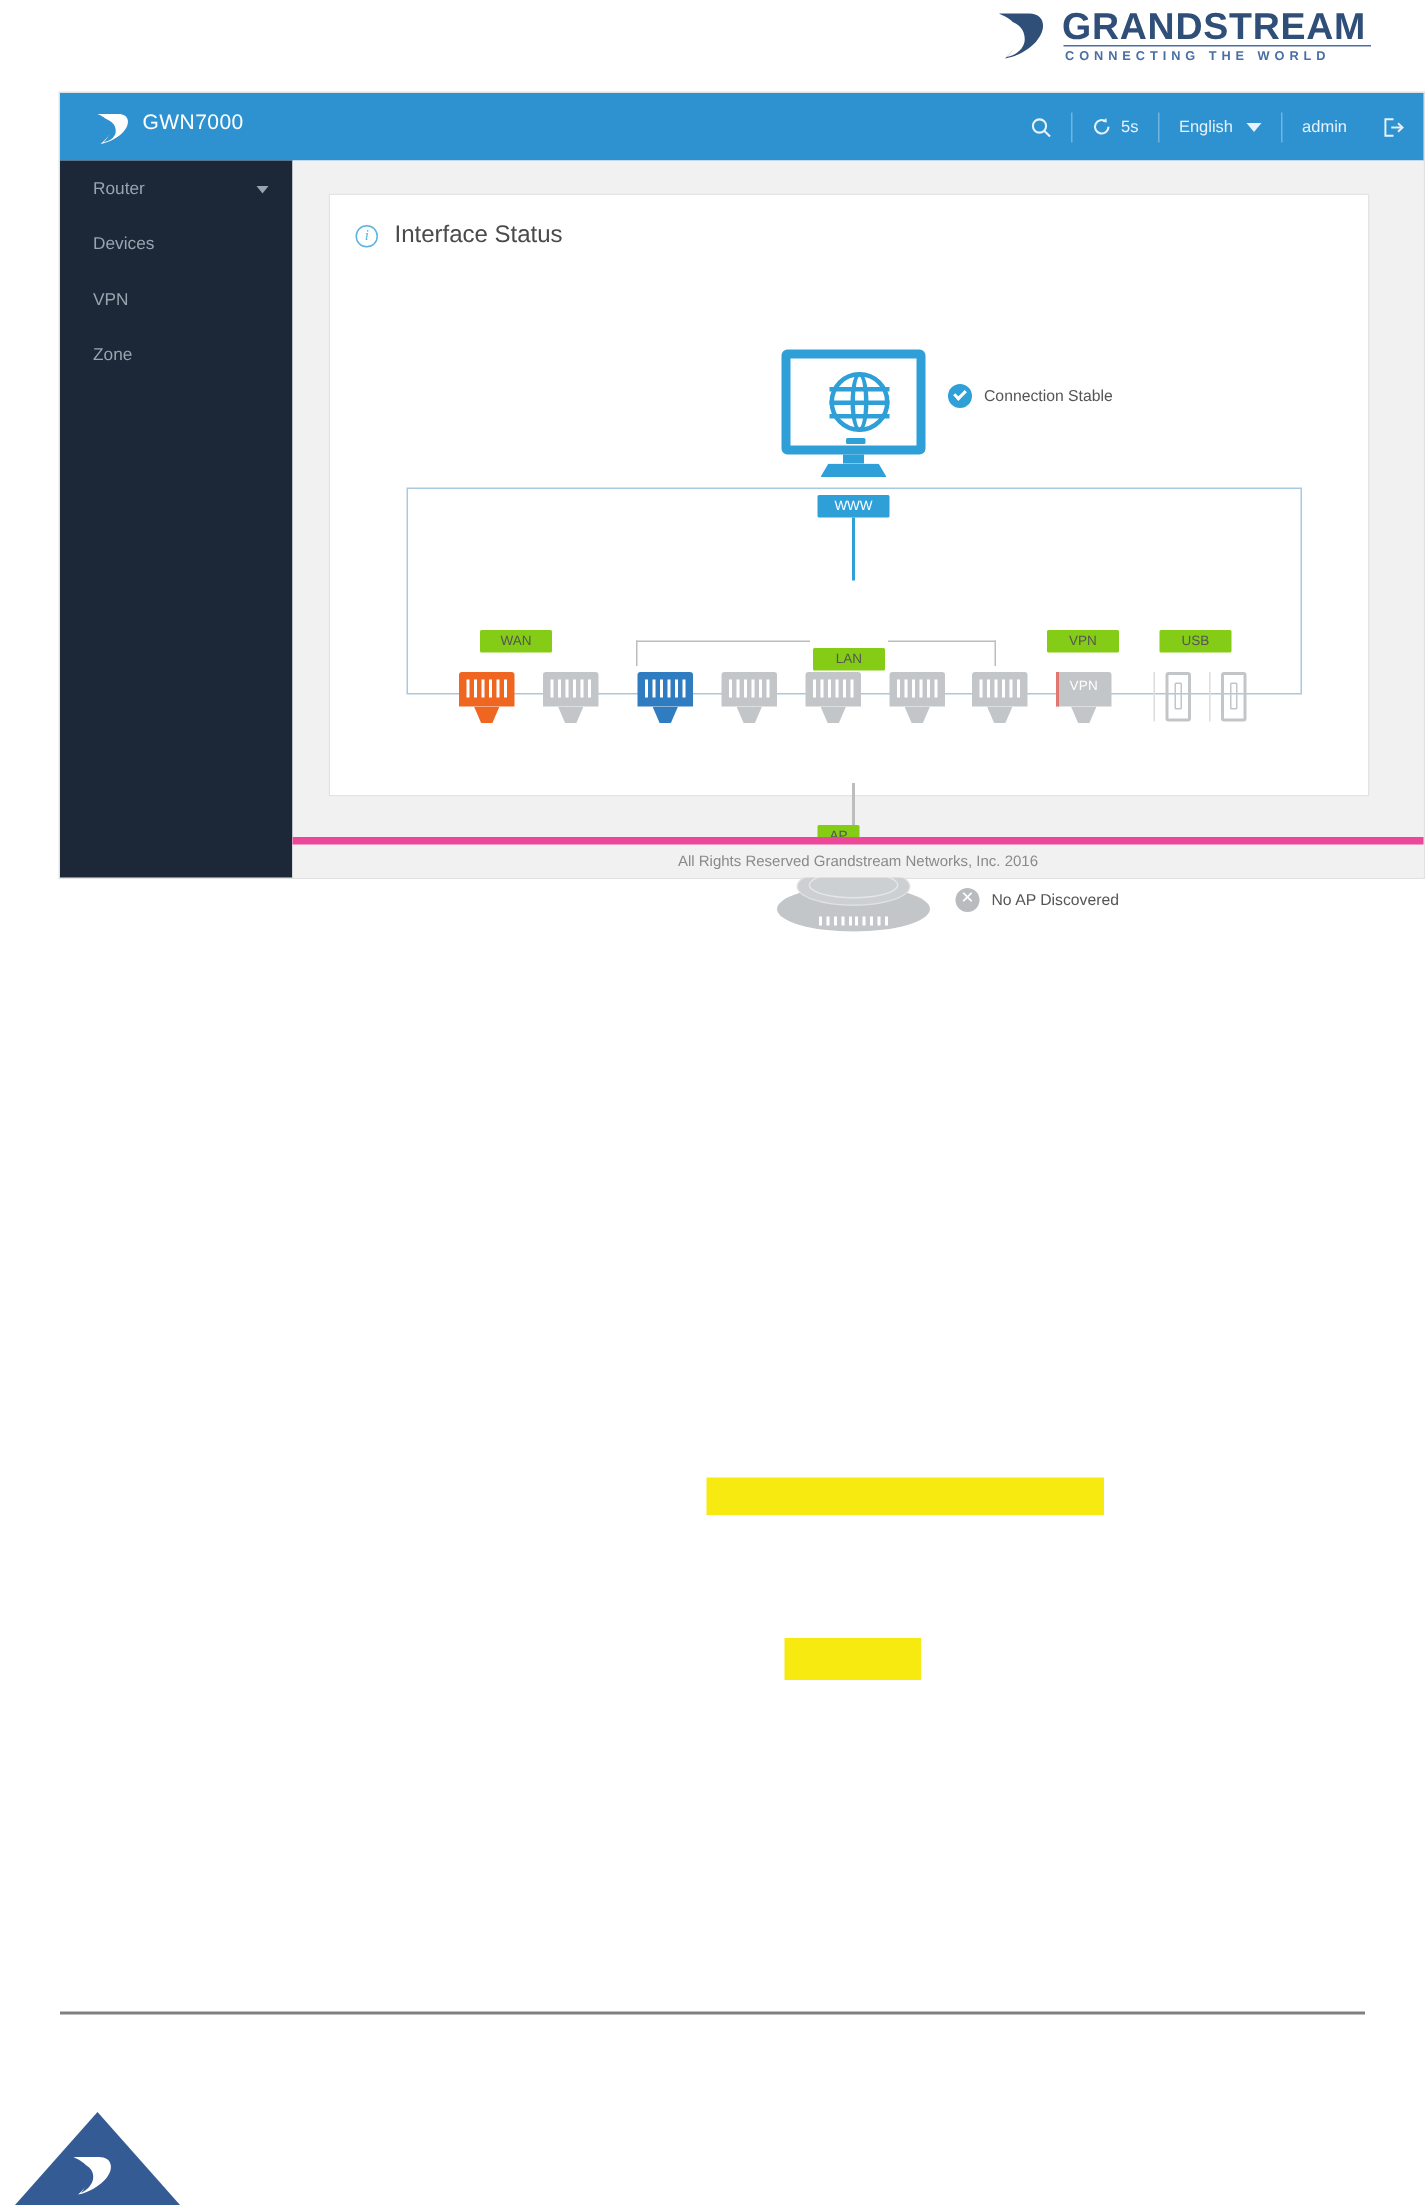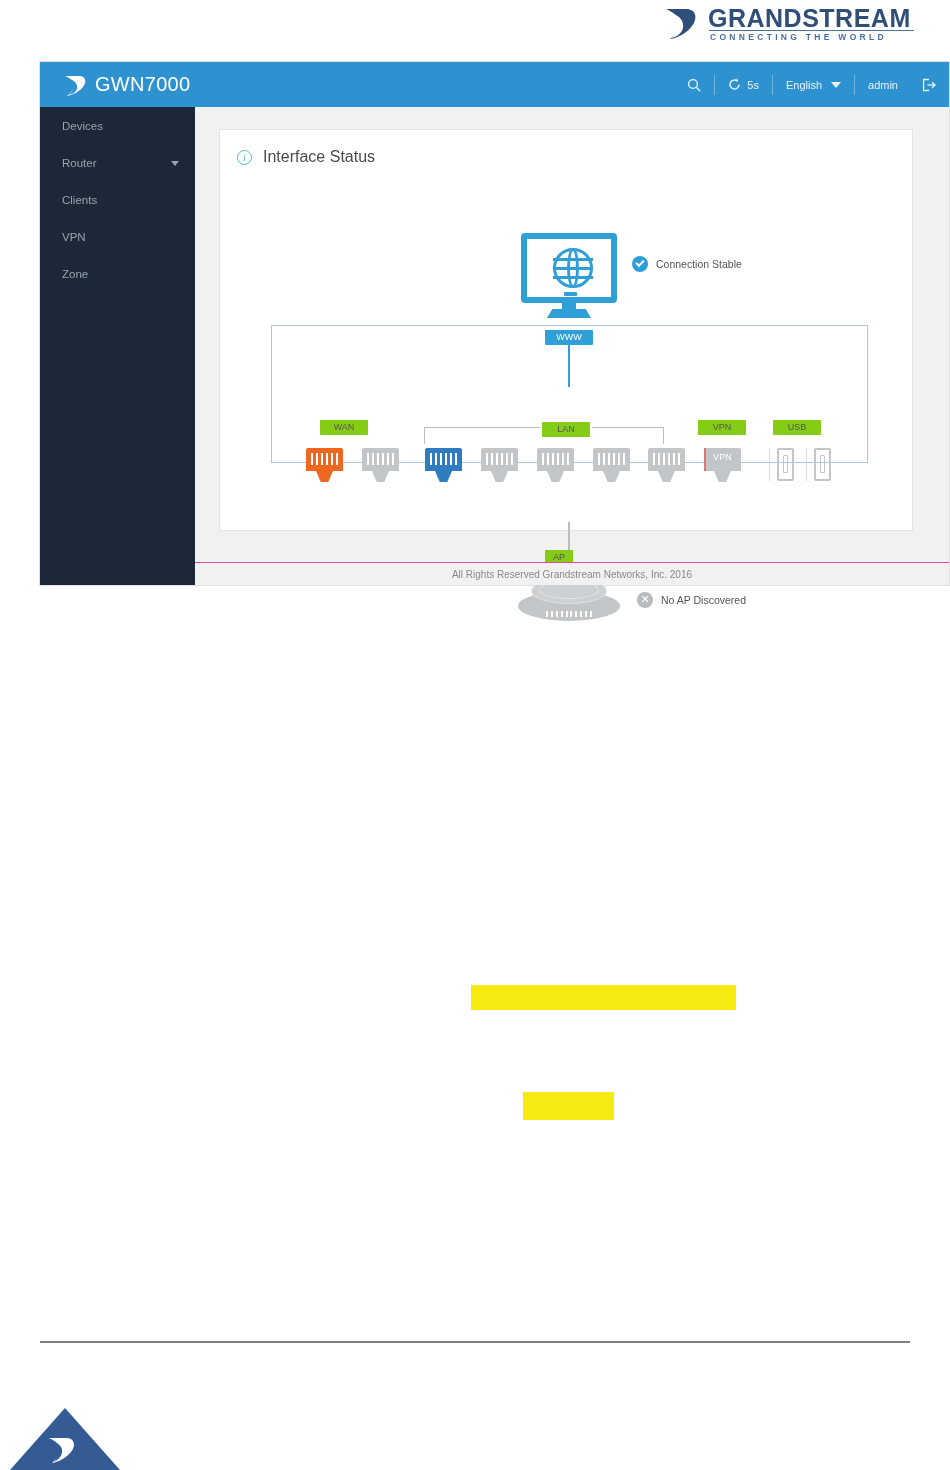--- a/index.html
+++ b/index.html
@@ -84,21 +84,21 @@
     position: absolute;
     left: 24px;
     top: 12px;
     width: 24px;
     height: 22px;
   }
   .app-header .hdr-title {
     position: absolute;
     left: 55px;
     top: 11px;
-    font-size: 20px;
+    font-size: 14px;
     color: #ffffff;
     letter-spacing: 0.3px;
   }
   .hdr-right {
     position: absolute;
     right: 0;
     top: 0;
     height: 45px;
     display: flex;
     align-items: center;
@@ -313,21 +313,21 @@
     font-size: 9px;
     text-align: center;
     line-height: 15px;
     height: 15px;
     border-radius: 1px;
   }
   .badge.blue { background: #2f9fd8; color: #ffffff; }
 
   .badge-www { left: 325px; top: 200px; width: 48px; }
   .badge-wan { left: 100px; top: 290px; width: 48px; }
-  .badge-lan { left: 322px; top: 292px; width: 48px; }
+  .badge-lan { left: 322px; top: 302px; width: 48px; }
   .badge-vpn { left: 478px; top: 290px; width: 48px; }
   .badge-usb { left: 553px; top: 290px; width: 48px; }
   .badge-ap  { left: 325px; top: 420px; width: 28px; }
 
   .line { position: absolute; background: #bdbdbd; }
   .line-www-down { left: 348px; top: 215px; width: 1.5px; height: 42px; background: #2f9fd8; }
   .line-panel-ap { left: 348px; top: 392px; width: 1.5px; height: 42px; }
 
   .port-panel {
     position: absolute;
@@ -519,21 +519,21 @@
     color: #555;
   }
 
   
   .app-footer {
     position: absolute;
     left: 155px;
     bottom: 0;
     width: 754px;
     height: 22px;
-    border-top: 1px solid #ec4899;
+    border-top: 5px solid #ec4899;
     background: #f1f1f1;
     font-size: 10px;
     color: #8a8a8a;
     display: flex;
     align-items: center;
     justify-content: center;
   }
 
   
   .highlight {
@@ -623,28 +623,25 @@
           <path d="M7 1.5 H1.6 V12.5 H7" fill="none" stroke="#e7f2fa" stroke-width="1.3"></path>
           <line x1="5.5" y1="7" x2="12.5" y2="7" stroke="#e7f2fa" stroke-width="1.3"></line>
           <path d="M10 4.2 L13 7 L10 9.8" fill="none" stroke="#e7f2fa" stroke-width="1.3"></path>
         </svg>
       </div>
     </div>
   </div>
 
   <div class="sidebar">
     <div class="side-item">
-      <span>Devices</span>
-    </div>
-    <div class="side-item">
       <span>Router</span>
       <span class="side-caret"></span>
     </div>
     <div class="side-item">
-      <span>Clients</span>
+      <span>Devices</span>
     </div>
     <div class="side-item">
       <span>VPN</span>
     </div>
     <div class="side-item">
       <span>Zone</span>
     </div>
   </div>
 
   <div class="content">

